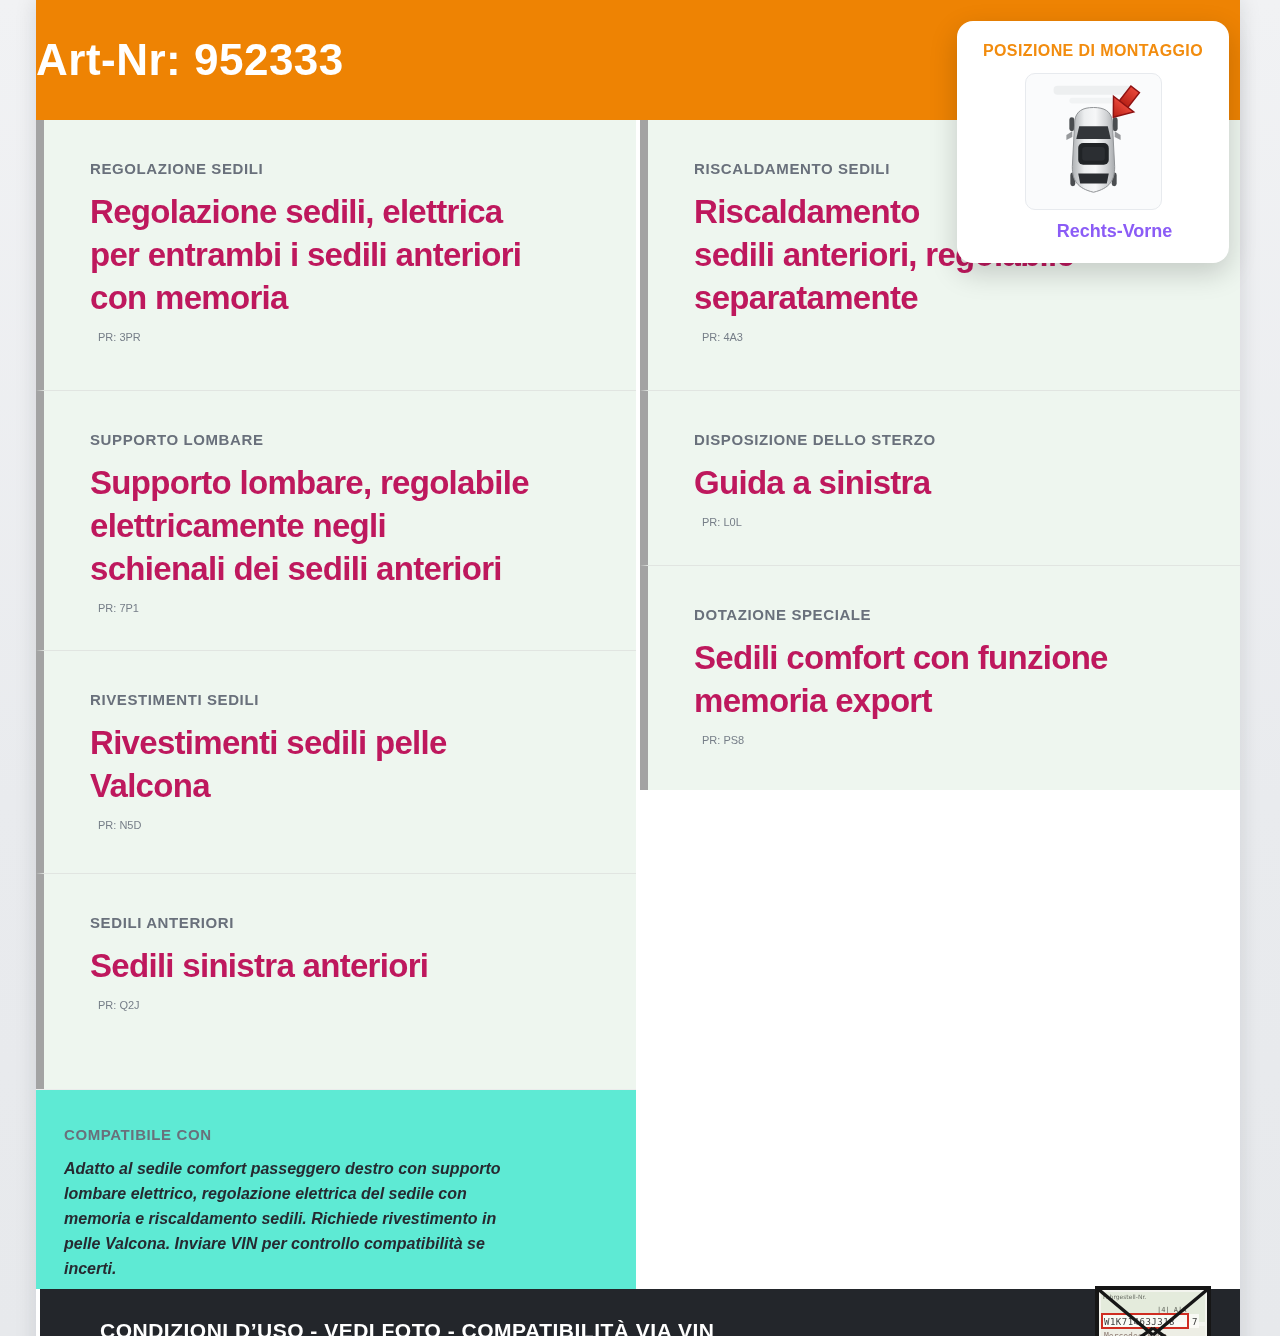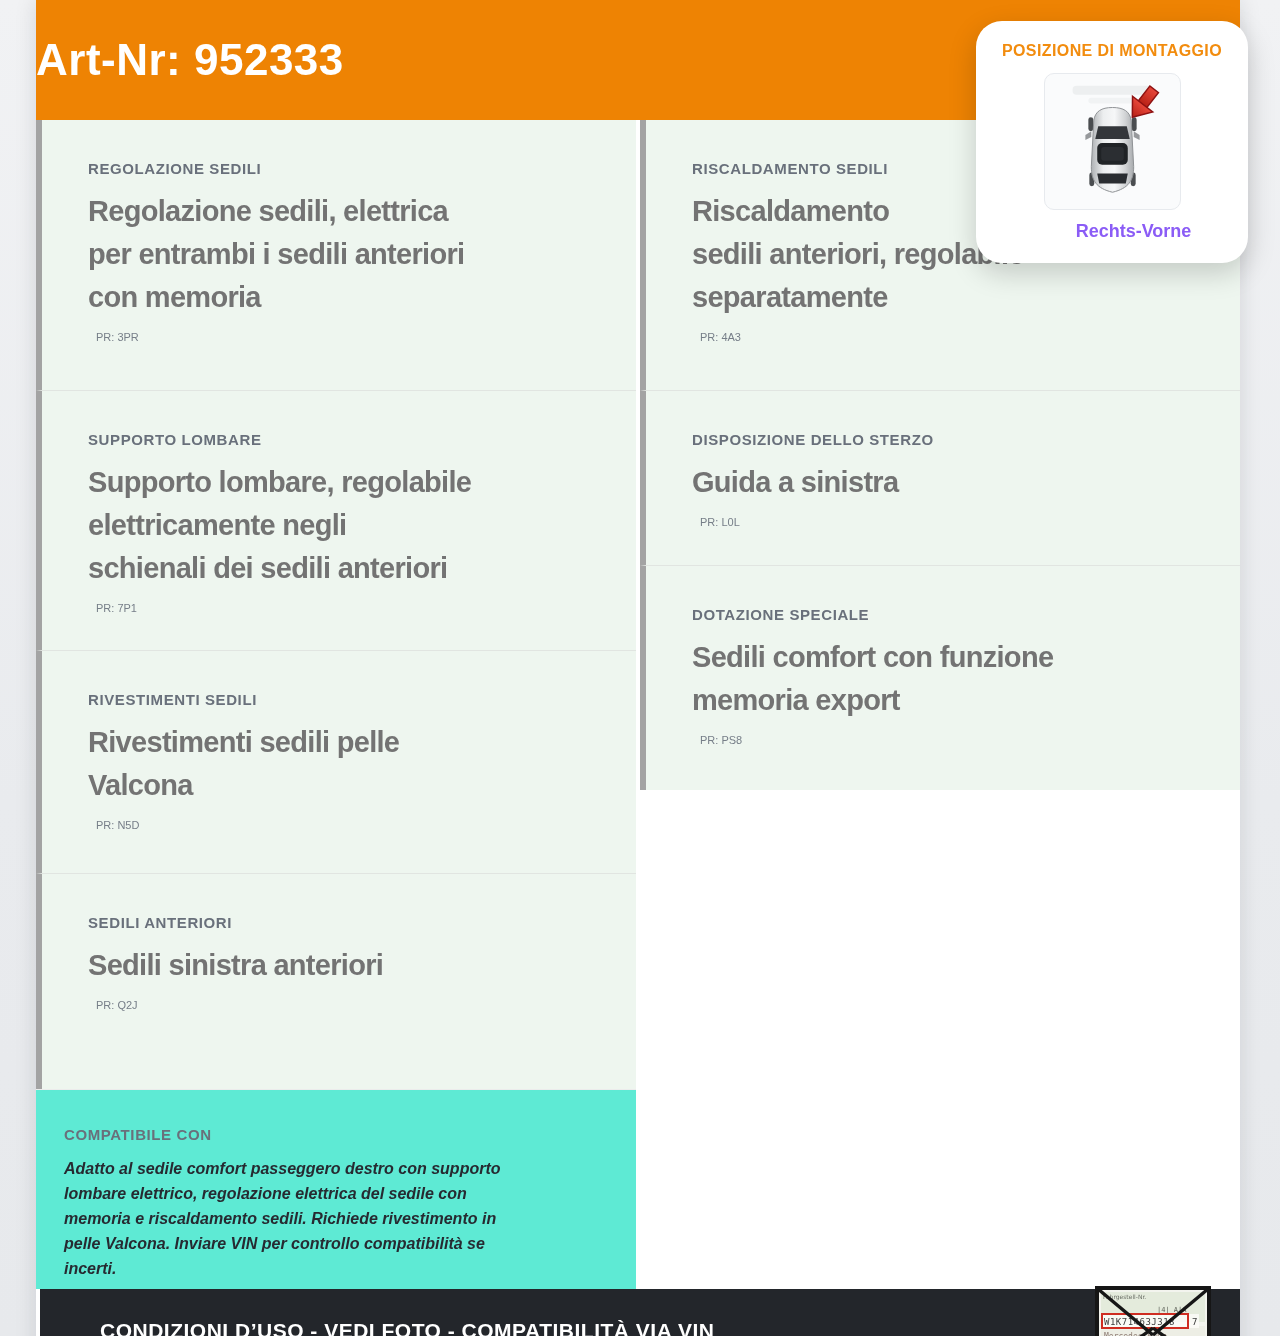--- a/index.html
+++ b/index.html
@@ -22,46 +22,46 @@
     box-sizing:border-box;
   }
   .artnr-title{
     margin:0;color:#ffffff;font-size:44px;font-weight:800;letter-spacing:.5px;
   }
   
   .columns{display:flex;gap:4px;background:#ffffff;align-items:flex-start;}
   .col{width:600px;flex:0 0 600px;}
   .card{
     box-sizing:border-box;
-    border-left:6px solid #a3a3a3;
+    border-left:8px solid #a3a3a3;
     background:#eef6ef;
     padding:40px 16px 0 46px;
   }
   .card + .card{border-top:1px solid #e1e5e1;}
   .h270{height:270px}.h260{height:260px}.h223{height:223px}.h180{height:216px}
   .h175{height:175px}.h225{height:225px}
   .card.compat{
     background:#5eead4;border-left:none;border-top:1px solid #ececec;
     height:200px;padding:36px 16px 0 28px;
   }
   .cat{
     margin:0 0 13px;font-size:15px;font-weight:700;color:#69707b;letter-spacing:.6px;
   }
   .feature-title{
-    margin:0 0 12px;font-size:29px;line-height:43px;font-weight:800;
-    color:#737373;letter-spacing:-.7px;white-space:pre;
+    margin:0 0 12px;font-size:33px;line-height:43px;font-weight:800;
+    color:#be185d;letter-spacing:-.7px;white-space:pre;
   }
   .pr{margin:8px;font-size:11px;color:#767e88;}
   .compat-text{
     margin:0;font-size:16px;line-height:25px;font-weight:700;color:#262a31;white-space:pre;font-style:italic;
   }
   
   .mount-card{
-    position:absolute;top:21px;left:940px;width:272px;height:242px;
-    background:#ffffff;border-radius:26px;
+    position:absolute;top:21px;left:921px;width:272px;height:242px;
+    background:#ffffff;border-radius:16px;
     box-shadow:0 10px 28px rgba(0,0,0,.18);
     z-index:5;text-align:center;box-sizing:border-box;padding-top:21px;
   }
   .mount-label{
     margin:0;color:#f28c0e;font-size:16px;font-weight:800;letter-spacing:.4px;
   }
   .car-box{
     width:137px;height:137px;margin:13px auto 0;
     background:#fafbfc;border:1px solid #e7eaee;border-radius:10px;
     display:flex;align-items:center;justify-content:center;box-sizing:border-box;

